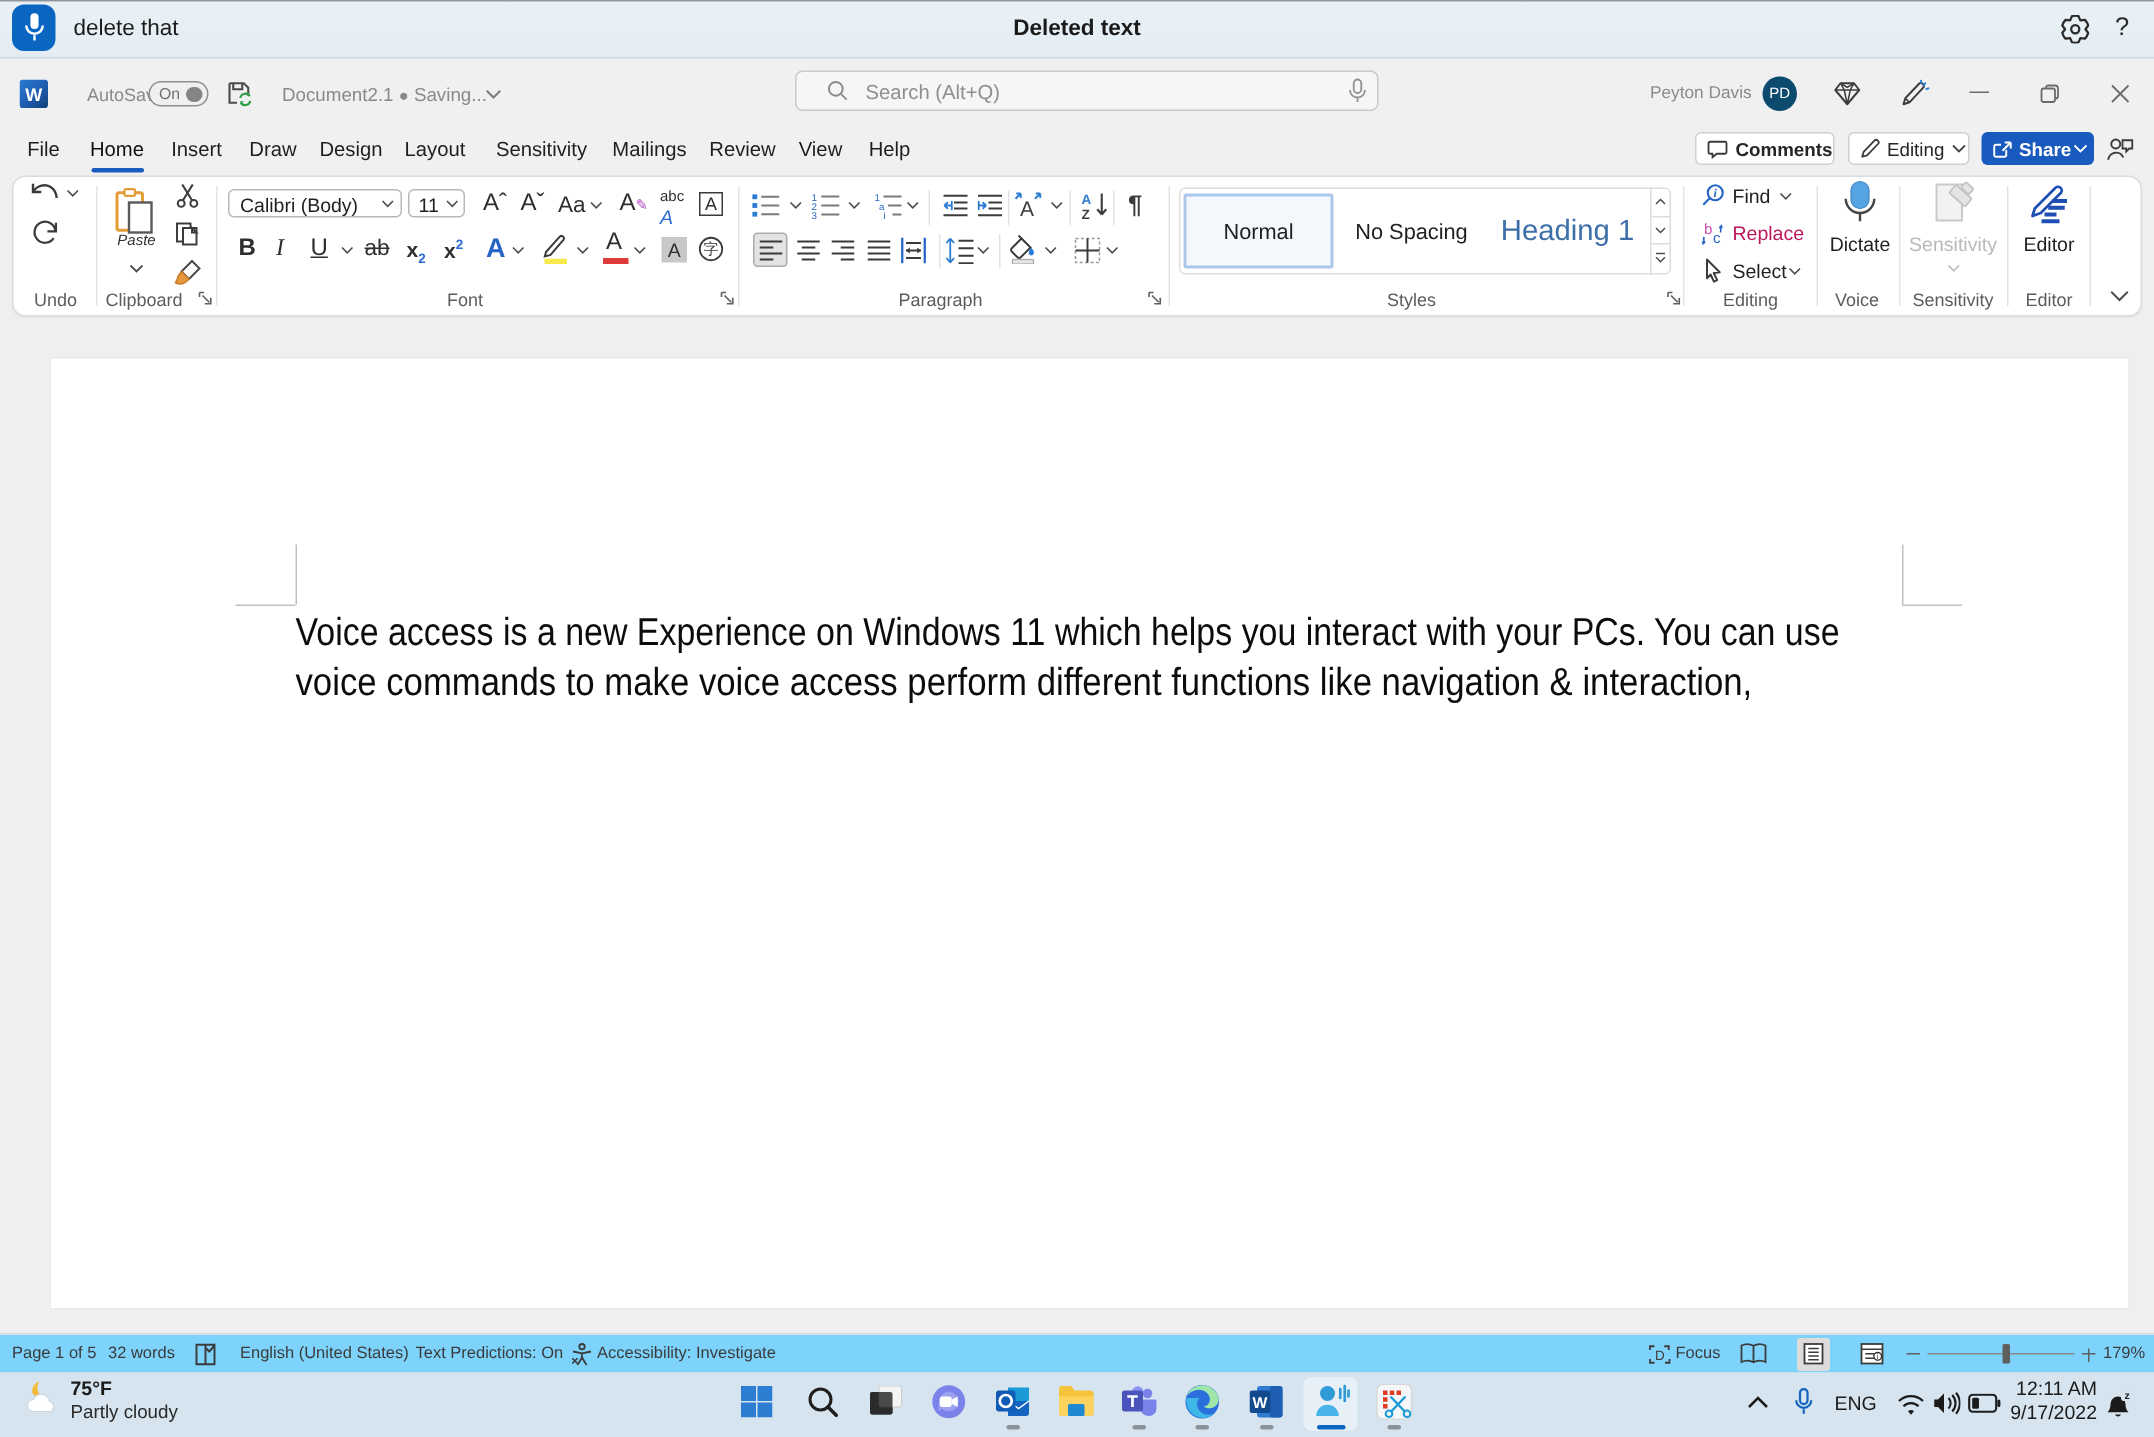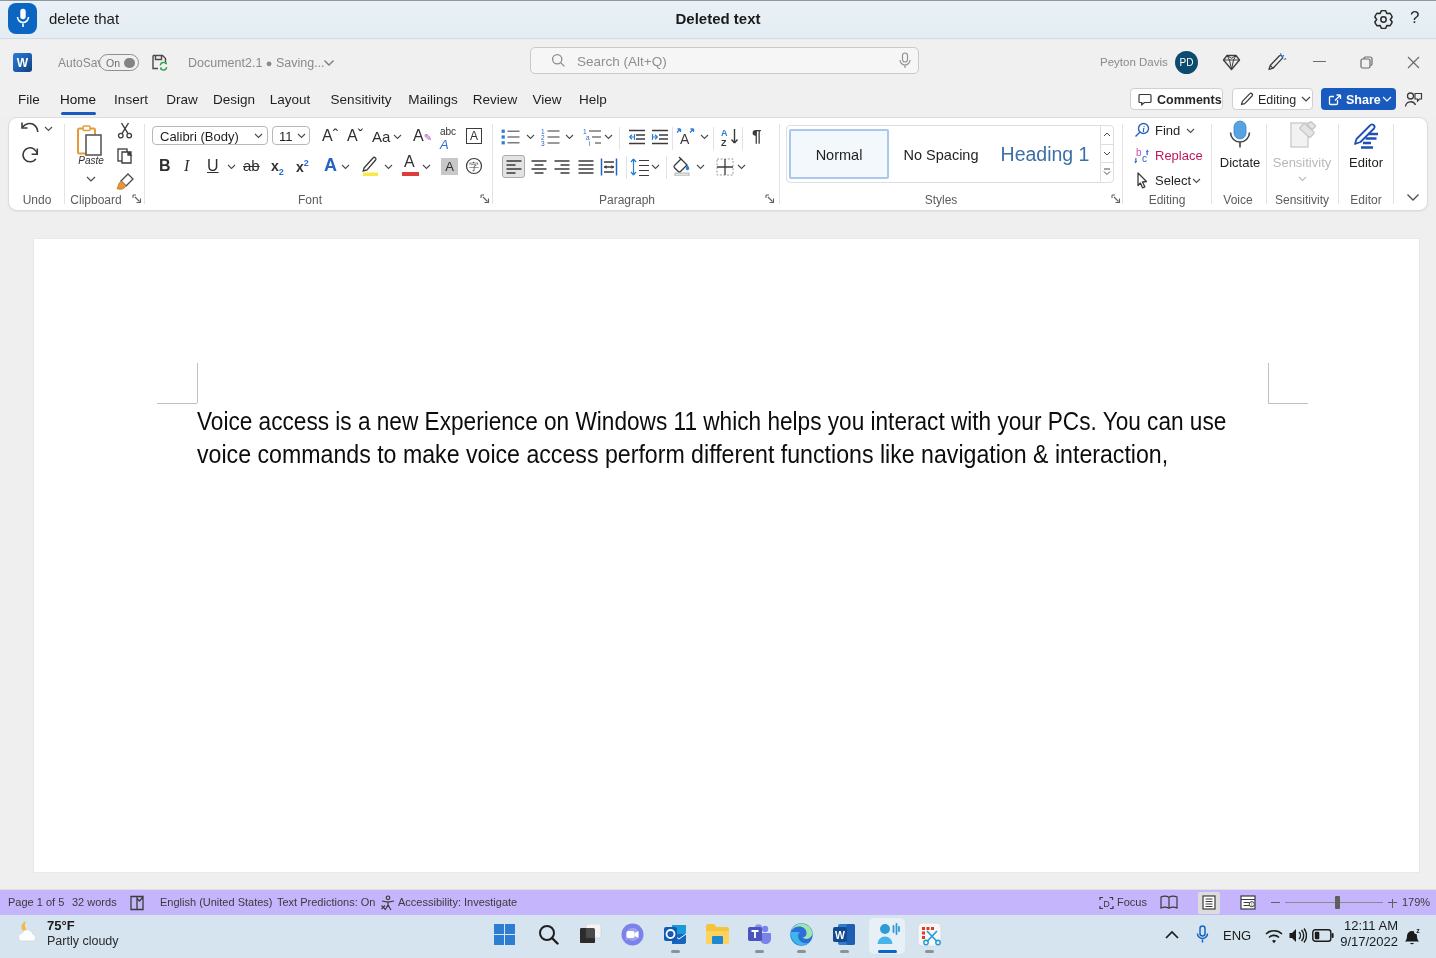--- a/index.html
+++ b/index.html
@@ -35,21 +35,21 @@
   #docarea { left:0; top:212px; width:1436px; height:677px; background:#efefef; }
   #page { position:absolute; left:33px; top:26px; width:1387px; height:635px; background:#ffffff; border:1px solid #e9e9e9; }
   .croph { position:absolute; height:1px; background:#bfbfbf; }
   .cropv { position:absolute; width:1px; background:#bfbfbf; }
   #dtext { position:absolute; left:197px; top:193px; font-size:26px; color:#0c0c0c; line-height:33px; white-space:nowrap; }
   #dtext span { display:inline-block; transform-origin:0 50%; }
   .l1 { transform:scaleX(0.870); }
   .l2 { transform:scaleX(0.8905); }
 
   
-  #statusbar { left:0; top:889px; width:1436px; height:26px; background:#c4b5fd; border-top:1px solid #dfdfdf; font-size:11px; color:#3b3b3b; }
+  #statusbar { left:0; top:889px; width:1436px; height:26px; background:#7dd3fc; border-top:1px solid #dfdfdf; font-size:11px; color:#3b3b3b; }
   .st { position:absolute; top:6px; }
 
   
   #taskbar { left:0; top:915px; width:1436px; height:43px; background:#d5e4ee; }
   .tray { position:absolute; font-size:13px; color:#1b1b1b; }
 </style>
 </head>
 <body>
 
 <div id="voicebar" class="abs"></div>

